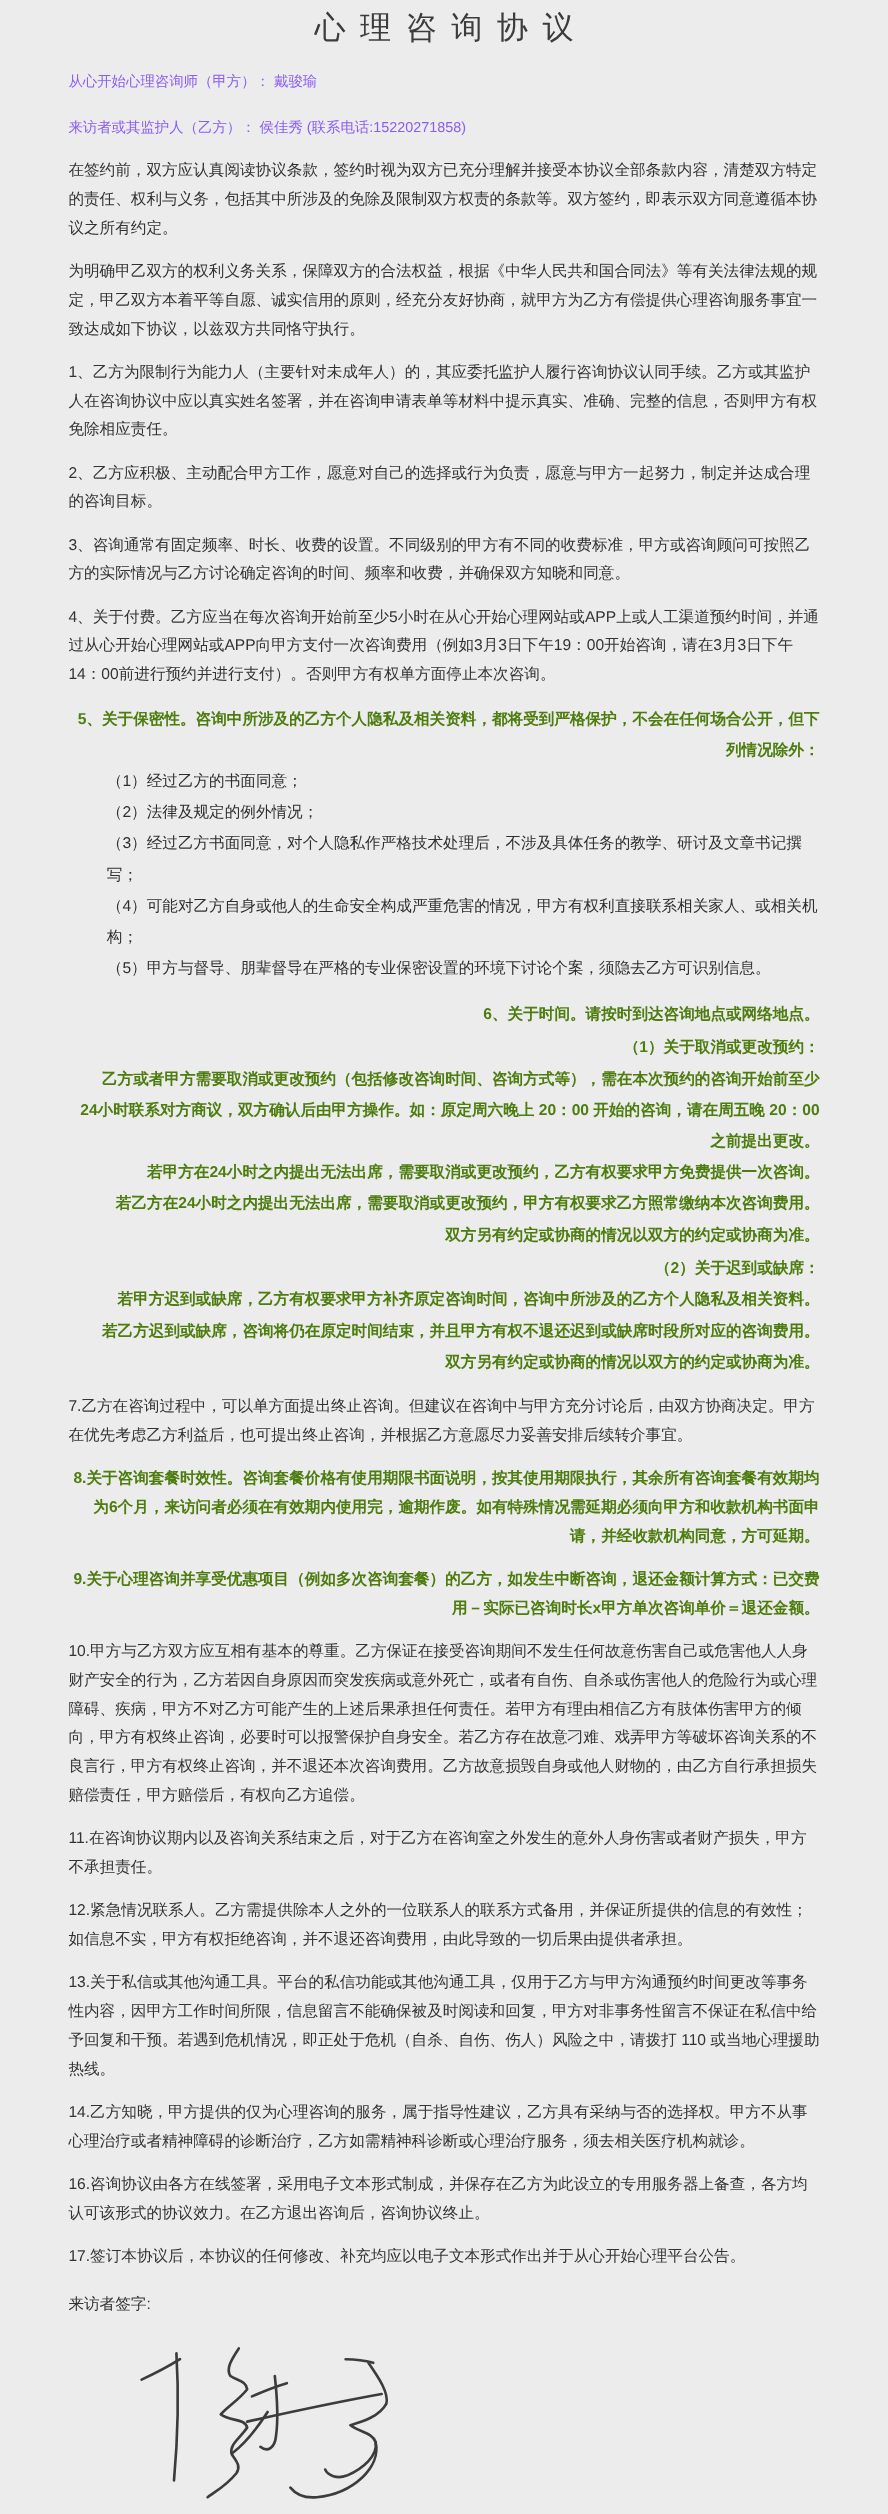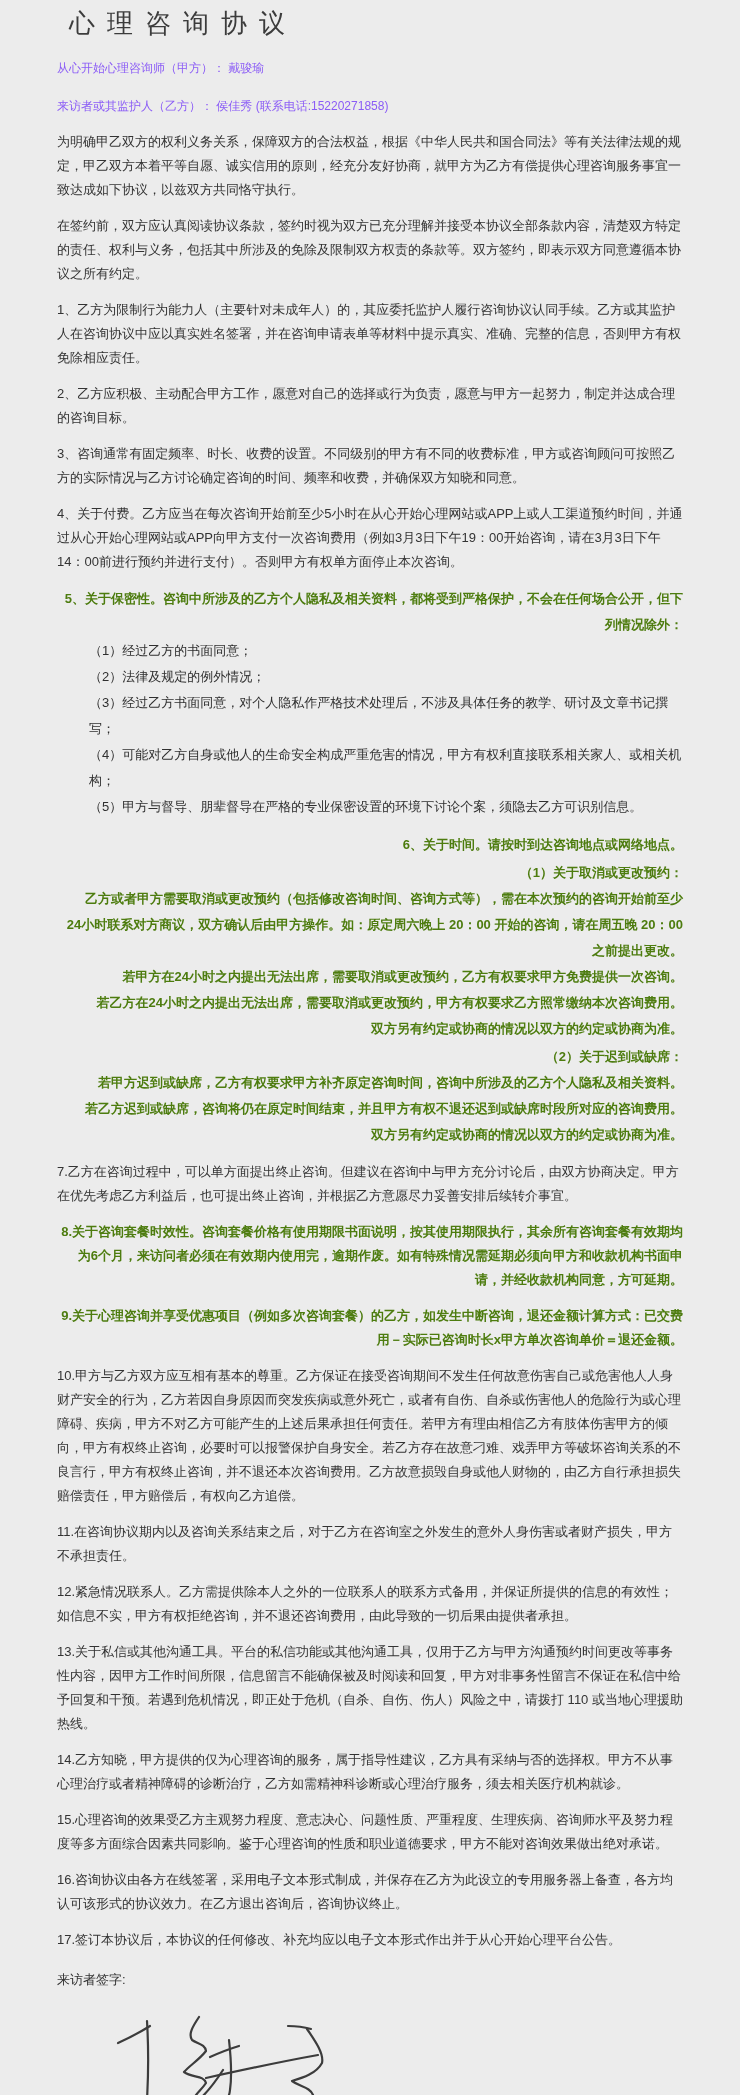--- a/index.html
+++ b/index.html
@@ -6,21 +6,21 @@
   body{
     width:740px;height:2095px;overflow:hidden;
     background:#ececec;
     font-family:"Liberation Sans",sans-serif;
     color:#333;
   }
   .page{padding:0 57px;}
   .doc-title{
     margin:6px 0 0 0;
     font-size:26px;font-weight:500;color:#3c3c3c;
-    text-align:left;letter-spacing:12px;padding-left:12px;
+    text-align:center;letter-spacing:12px;padding-left:12px;
     line-height:34px;
   }
   p{margin:12px 0 0 0;font-size:13px;line-height:24px;color:#333;}
   .party{font-weight:normal;font-size:12px;margin-top:14px;color:#8b5cf6;}
   .bold{font-weight:bold;color:#4d7c0f;text-align:right;}
   .first-party{margin-top:16px;}
   ul.exceptions{list-style:none;margin:0;padding:0;}
   ul.exceptions li{font-size:13px;line-height:26px;padding-left:32px;font-weight:normal;color:#2f2f2f;}
   .sub-head{text-indent:26px;margin-top:2px;line-height:26px;}
   .sub-para{text-indent:26px;margin-top:0;line-height:26px;}
@@ -31,22 +31,22 @@
 </head>
 <body>
 
 <div class="page">
 
   <h1 class="doc-title">心理咨询协议</h1>
 
   <p class="party first-party">从心开始心理咨询师（甲方）： 戴骏瑜</p>
   <p class="party">来访者或其监护人（乙方）： 侯佳秀 (联系电话:15220271858)</p>
 
+  <p>在签约前，双方应认真阅读协议条款，签约时视为双方已充分理解并接受本协议全部条款内容，清楚双方特定的责任、权利与义务，包括其中所涉及的免除及限制双方权责的条款等。双方签约，即表示双方同意遵循本协议之所有约定。</p>
   <p>为明确甲乙双方的权利义务关系，保障双方的合法权益，根据《中华人民共和国合同法》等有关法律法规的规定，甲乙双方本着平等自愿、诚实信用的原则，经充分友好协商，就甲方为乙方有偿提供心理咨询服务事宜一致达成如下协议，以兹双方共同恪守执行。</p>
-  <p>在签约前，双方应认真阅读协议条款，签约时视为双方已充分理解并接受本协议全部条款内容，清楚双方特定的责任、权利与义务，包括其中所涉及的免除及限制双方权责的条款等。双方签约，即表示双方同意遵循本协议之所有约定。</p>
 
   <p>1、乙方为限制行为能力人（主要针对未成年人）的，其应委托监护人履行咨询协议认同手续。乙方或其监护人在咨询协议中应以真实姓名签署，并在咨询申请表单等材料中提示真实、准确、完整的信息，否则甲方有权免除相应责任。</p>
   <p>2、乙方应积极、主动配合甲方工作，愿意对自己的选择或行为负责，愿意与甲方一起努力，制定并达成合理的咨询目标。</p>
   <p>3、咨询通常有固定频率、时长、收费的设置。不同级别的甲方有不同的收费标准，甲方或咨询顾问可按照乙方的实际情况与乙方讨论确定咨询的时间、频率和收费，并确保双方知晓和同意。</p>
   <p>4、关于付费。乙方应当在每次咨询开始前至少5小时在从心开始心理网站或APP上或人工渠道预约时间，并通过从心开始心理网站或APP向甲方支付一次咨询费用（例如3月3日下午19：00开始咨询，请在3月3日下午14：00前进行预约并进行支付）。否则甲方有权单方面停止本次咨询。</p>
 
   <p class="bold clause5-intro">5、关于保密性。咨询中所涉及的乙方个人隐私及相关资料，都将受到严格保护，不会在任何场合公开，但下列情况除外：</p>
   <ul class="exceptions">
     <li>（1）经过乙方的书面同意；</li>
     <li>（2）法律及规定的例外情况；</li>
@@ -67,21 +67,20 @@
   <p class="bold sub-para">双方另有约定或协商的情况以双方的约定或协商为准。</p>
 
   <p>7.乙方在咨询过程中，可以单方面提出终止咨询。但建议在咨询中与甲方充分讨论后，由双方协商决定。甲方在优先考虑乙方利益后，也可提出终止咨询，并根据乙方意愿尽力妥善安排后续转介事宜。</p>
   <p class="bold">8.关于咨询套餐时效性。咨询套餐价格有使用期限书面说明，按其使用期限执行，其余所有咨询套餐有效期均为6个月，来访问者必须在有效期内使用完，逾期作废。如有特殊情况需延期必须向甲方和收款机构书面申请，并经收款机构同意，方可延期。</p>
   <p class="bold">9.关于心理咨询并享受优惠项目（例如多次咨询套餐）的乙方，如发生中断咨询，退还金额计算方式：已交费用－实际已咨询时长x甲方单次咨询单价＝退还金额。</p>
   <p>10.甲方与乙方双方应互相有基本的尊重。乙方保证在接受咨询期间不发生任何故意伤害自己或危害他人人身财产安全的行为，乙方若因自身原因而突发疾病或意外死亡，或者有自伤、自杀或伤害他人的危险行为或心理障碍、疾病，甲方不对乙方可能产生的上述后果承担任何责任。若甲方有理由相信乙方有肢体伤害甲方的倾向，甲方有权终止咨询，必要时可以报警保护自身安全。若乙方存在故意刁难、戏弄甲方等破坏咨询关系的不良言行，甲方有权终止咨询，并不退还本次咨询费用。乙方故意损毁自身或他人财物的，由乙方自行承担损失赔偿责任，甲方赔偿后，有权向乙方追偿。</p>
   <p>11.在咨询协议期内以及咨询关系结束之后，对于乙方在咨询室之外发生的意外人身伤害或者财产损失，甲方不承担责任。</p>
   <p>12.紧急情况联系人。乙方需提供除本人之外的一位联系人的联系方式备用，并保证所提供的信息的有效性；如信息不实，甲方有权拒绝咨询，并不退还咨询费用，由此导致的一切后果由提供者承担。</p>
   <p>13.关于私信或其他沟通工具。平台的私信功能或其他沟通工具，仅用于乙方与甲方沟通预约时间更改等事务性内容，因甲方工作时间所限，信息留言不能确保被及时阅读和回复，甲方对非事务性留言不保证在私信中给予回复和干预。若遇到危机情况，即正处于危机（自杀、自伤、伤人）风险之中，请拨打 110 或当地心理援助热线。</p>
   <p>14.乙方知晓，甲方提供的仅为心理咨询的服务，属于指导性建议，乙方具有采纳与否的选择权。甲方不从事心理治疗或者精神障碍的诊断治疗，乙方如需精神科诊断或心理治疗服务，须去相关医疗机构就诊。</p>
-  <p>15.心理咨询的效果受乙方主观努力程度、意志决心、问题性质、严重程度、生理疾病、咨询师水平及努力程度等多方面综合因素共同影响。鉴于心理咨询的性质和职业道德要求，甲方不能对咨询效果做出绝对承诺。</p>
   <p>16.咨询协议由各方在线签署，采用电子文本形式制成，并保存在乙方为此设立的专用服务器上备查，各方均认可该形式的协议效力。在乙方退出咨询后，咨询协议终止。</p>
   <p>17.签订本协议后，本协议的任何修改、补充均应以电子文本形式作出并于从心开始心理平台公告。</p>
 
   <p class="sig-label">来访者签字:</p>
 
   <div class="signature-wrap">
     <svg width="245" height="175" viewBox="0 0 245 175" fill="none" xmlns="http://www.w3.org/2000/svg" stroke="#3c3c3c" stroke-width="2.2" stroke-linecap="round" stroke-linejoin="round">
 
       <path d="M48,12 C40,17 27,24 16,29"></path>
       <path d="M45,7 C47,40 46,80 43,113"></path>

